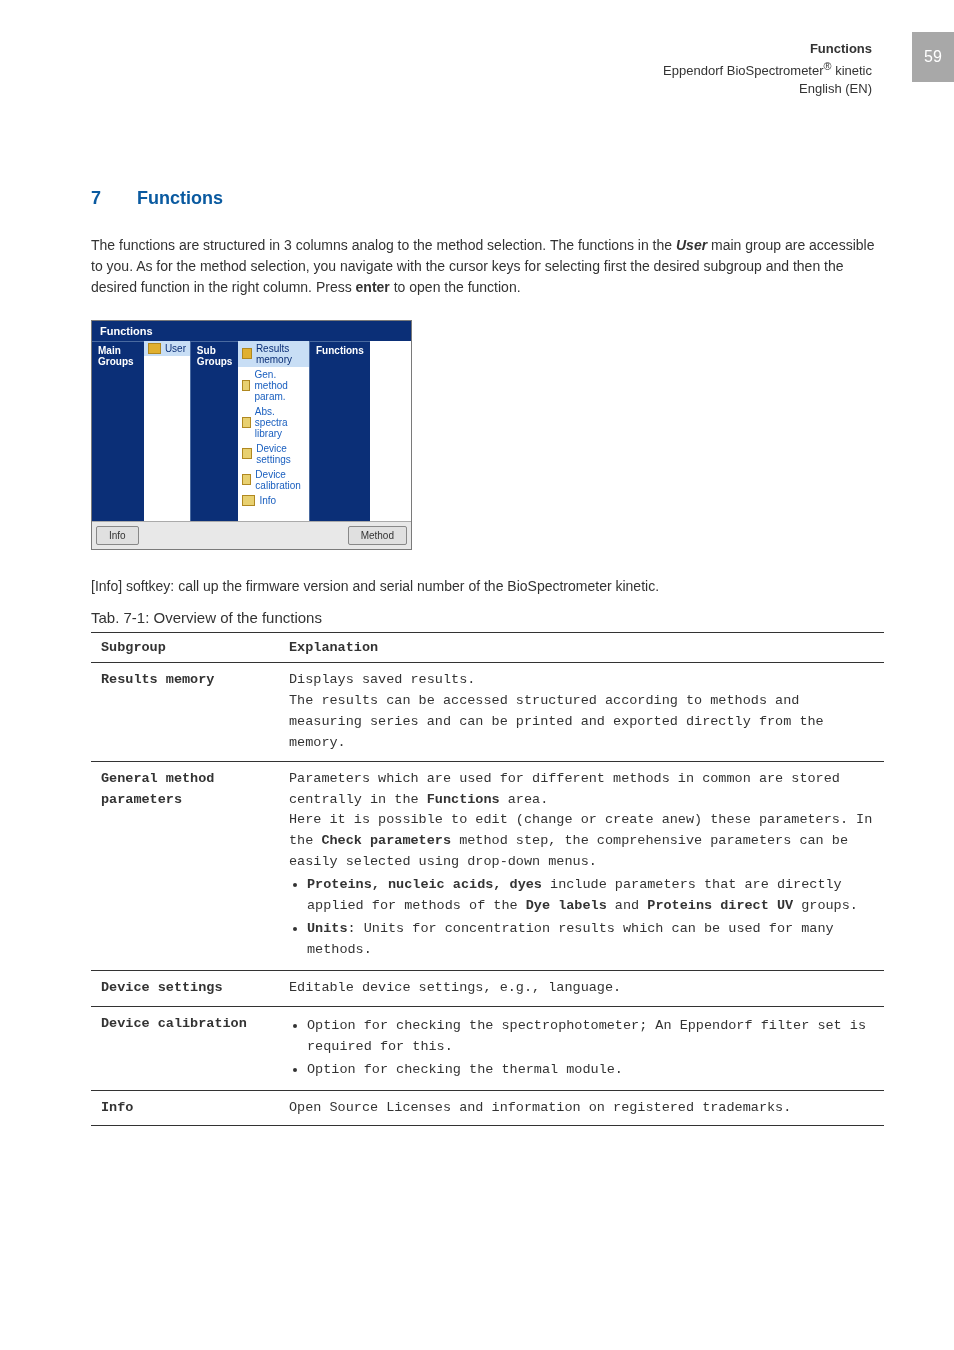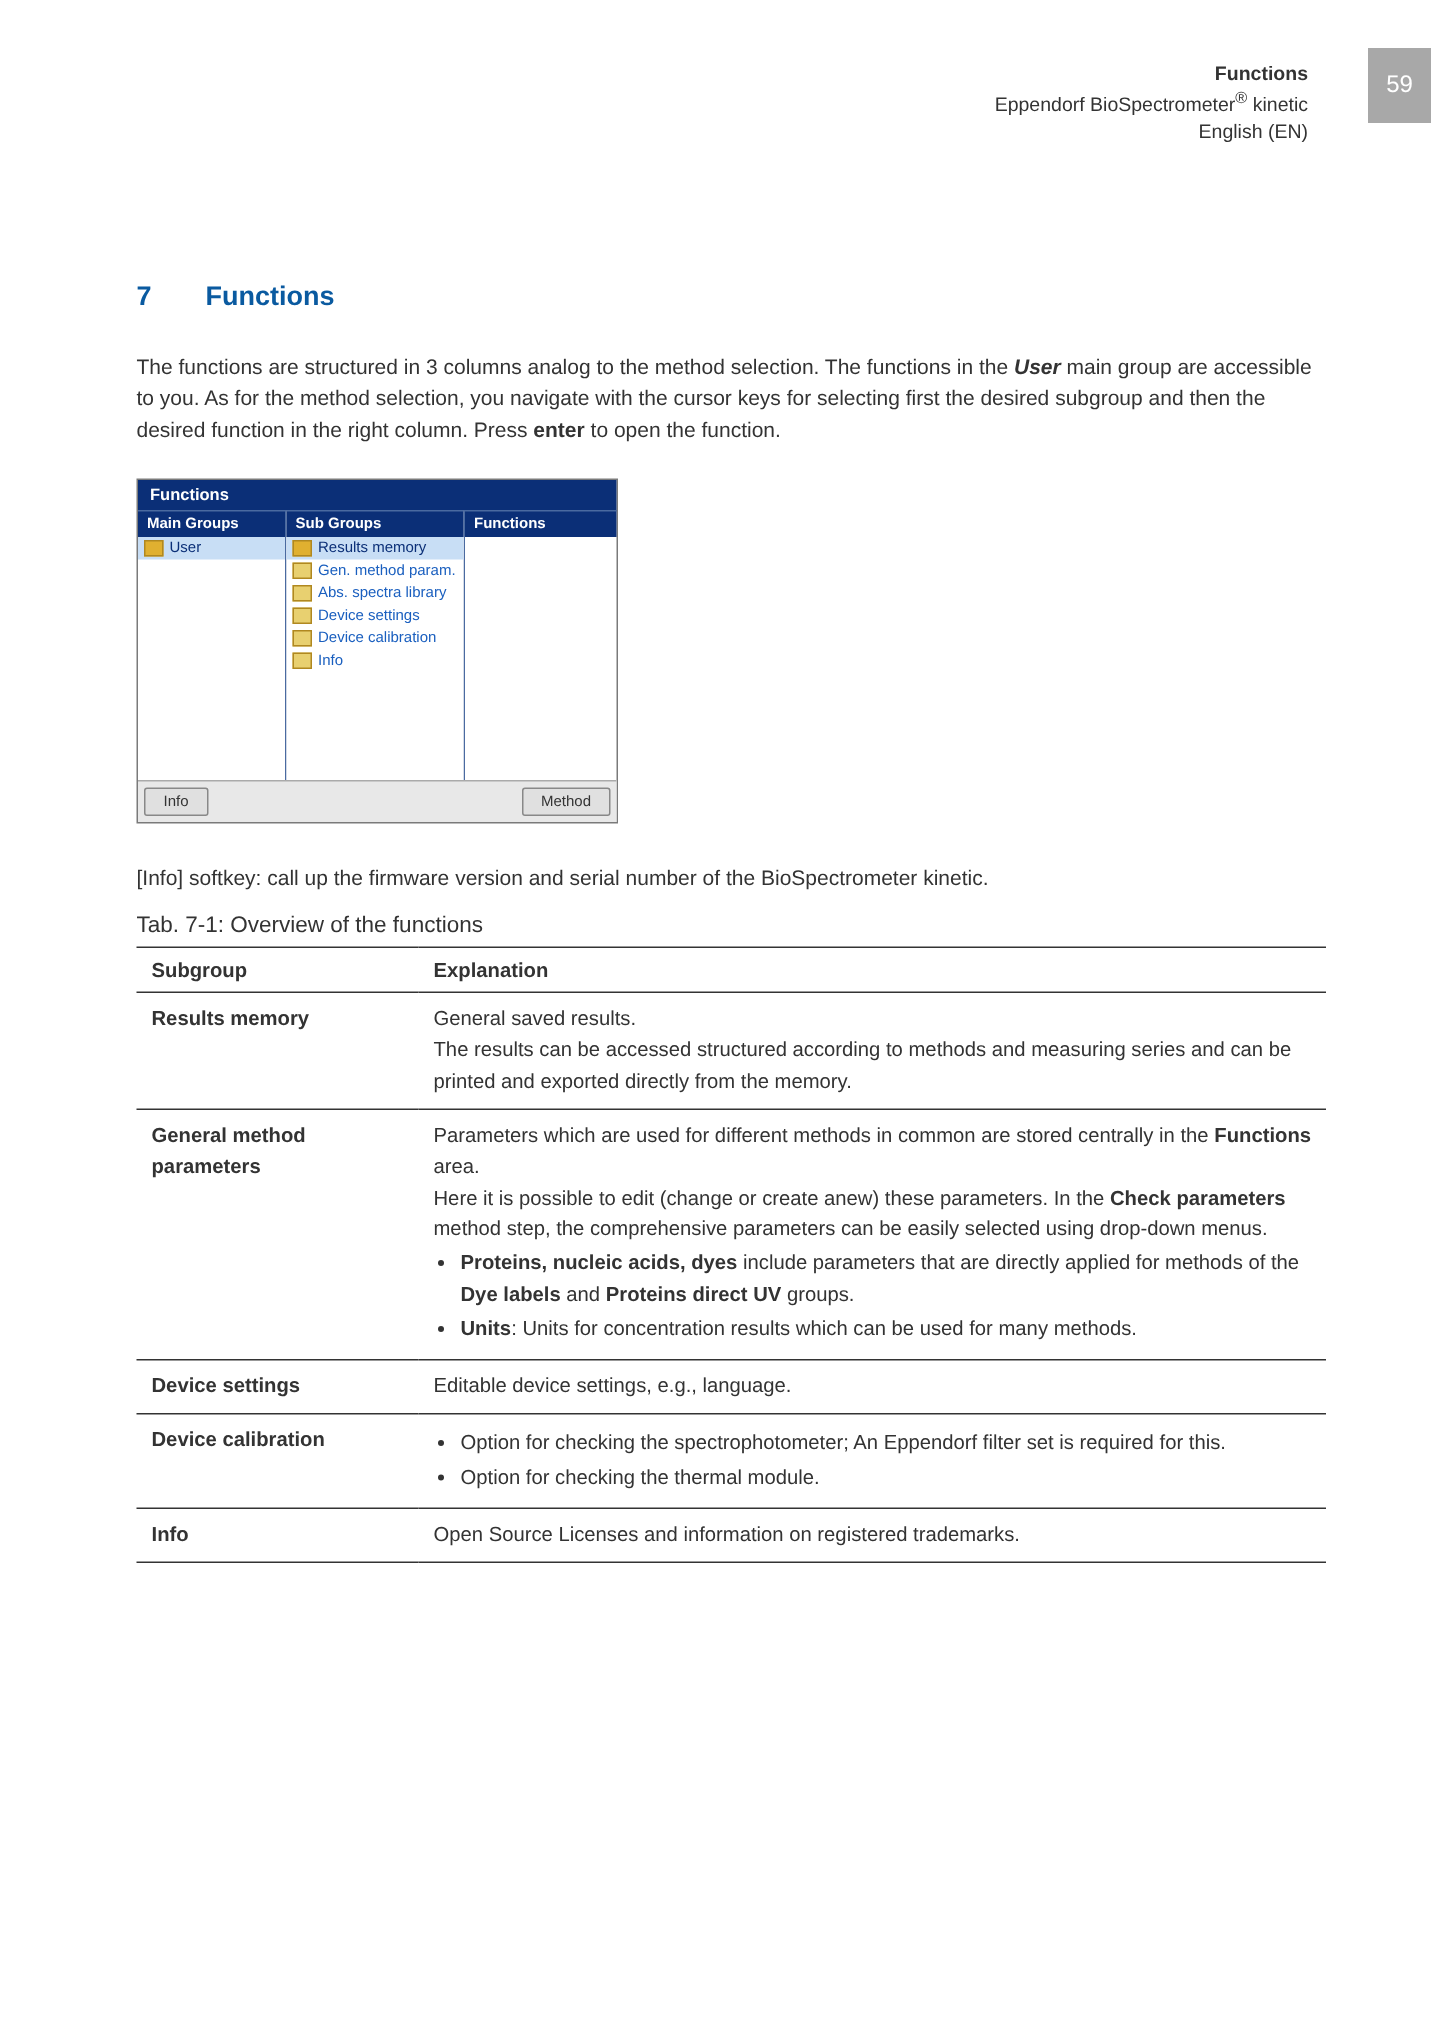--- a/index.html
+++ b/index.html
@@ -70,21 +70,21 @@
     font-weight: bold;
     font-size: 11px;
   }
   .shot-cols {
     display: flex;
     height: 180px;
   }
   .col {
     border-right: 1px solid #4a6aa0;
     display: flex;
-    flex-direction: column;
+    flex-direction: row;
   }
   .col:last-child { border-right: none; }
   .col-head {
     background: #0b2f77;
     color: #fff;
     padding: 3px 6px;
     font-size: 10px;
     font-weight: bold;
     border-top: 1px solid #4a6aa0;
   }
@@ -132,20 +132,21 @@
     font-size: 10px;
   }
 
   .tab-caption { margin-top: 12px; font-size: 15px; }
 
   table.funcs {
     width: 100%;
     border-collapse: collapse;
     margin-top: 6px;
     font-size: 13.5px;
+    font-family: Liberation Mono, monospace;
   }
   table.funcs th {
     text-align: left;
     font-weight: bold;
     padding: 7px 10px;
     border-top: 1px solid #333;
     border-bottom: 1px solid #333;
   }
   table.funcs td {
     vertical-align: top;
@@ -242,21 +243,21 @@
     <thead>
       <tr>
         <th>Subgroup</th>
         <th>Explanation</th>
       </tr>
     </thead>
     <tbody>
       <tr>
         <td>Results memory</td>
         <td>
-          <span>General saved results.</span><br>
+          <span>Displays saved results.</span><br>
           <span>The results can be accessed structured according to methods and measuring series and can be printed and exported directly from the memory.</span>
         </td>
       </tr>
       <tr>
         <td>General method parameters</td>
         <td>
           <span>Parameters which are used for different methods in common are stored centrally in the </span><b>Functions</b><span> area.</span><br>
           <span>Here it is possible to edit (change or create anew) these parameters. In the </span><b>Check parameters</b><span> method step, the comprehensive parameters can be easily selected using drop-down menus.</span>
           <ul class="bul">
             <li><b>Proteins, nucleic acids, dyes</b><span> include parameters that are directly applied for methods of the </span><b>Dye labels</b><span> and </span><b>Proteins direct UV</b><span> groups.</span></li>

